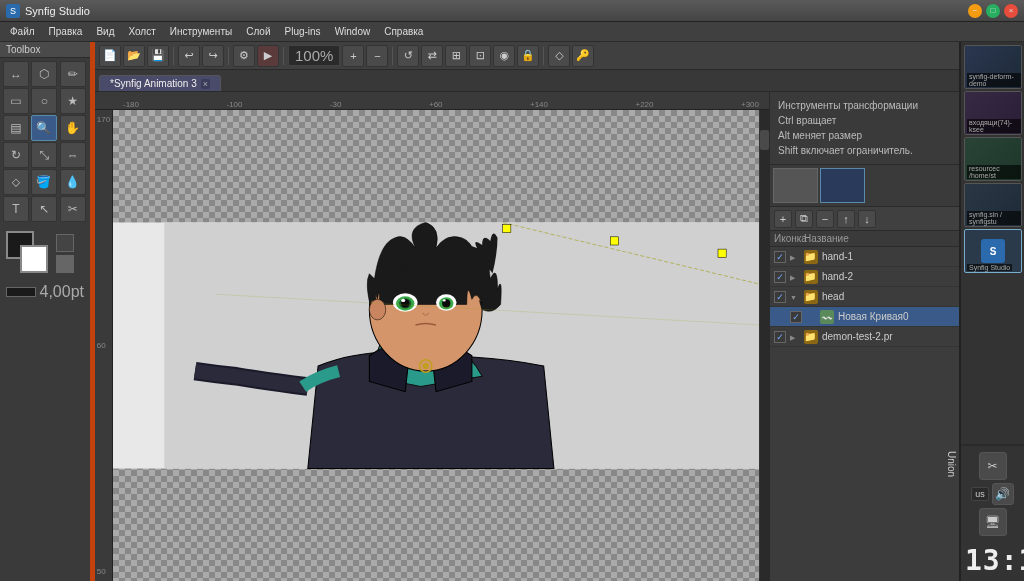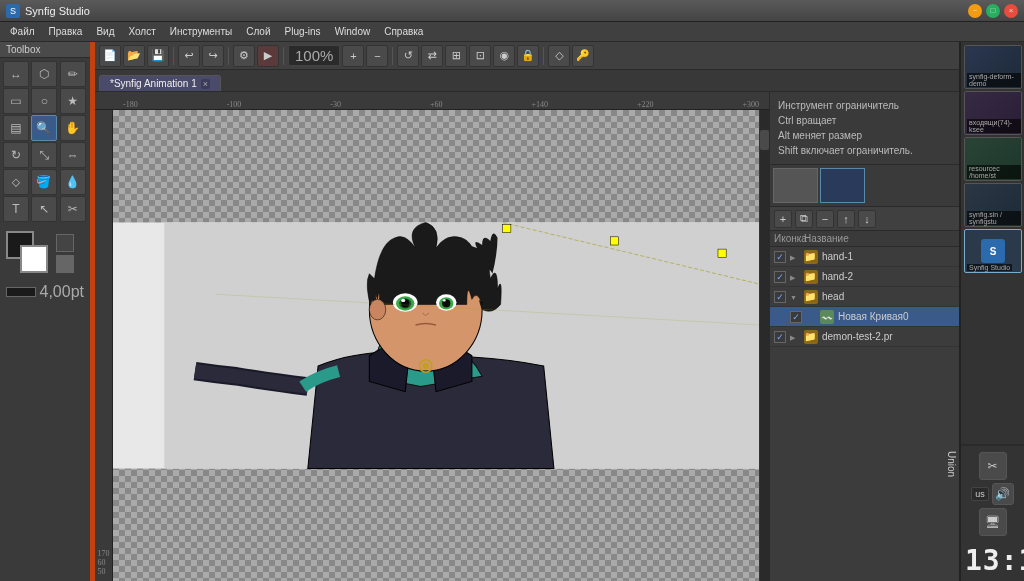--- a/index.html
+++ b/index.html
@@ -224,21 +224,20 @@
       flex: 1;
       min-height: 0;
     }
 
     
     #canvas-area {
       flex: 1;
       position: relative;
       background: #737373;
       overflow: hidden;
-      font-family: Liberation Serif, serif;
     }
 
     #canvas-ruler-top {
       height: 18px;
       background: #3a3a3a;
       border-bottom: 1px solid #222;
       display: flex;
       align-items: flex-end;
       padding-left: 18px;
       position: relative;
@@ -264,21 +263,21 @@
       border-right: 1px solid #222;
       position: relative;
       display: flex;
       flex-direction: column;
       align-items: center;
     }
     .ruler-left-marks {
       display: flex;
       flex-direction: column;
       height: 100%;
-      justify-content: flex-end;
+      justify-content: space-between;
       font-size: 8px;
       color: #888;
       padding: 5px 0;
     }
 
     #canvas-viewport {
       flex: 1;
       position: relative;
       overflow: hidden;
       background: #555;
@@ -567,21 +566,21 @@
       <div class="tb-btn">⊡</div>
       <div class="tb-btn">◉</div>
       <div class="tb-btn">🔒</div>
       <div class="tb-sep"></div>
       <div class="tb-btn">◇</div>
       <div class="tb-btn">🔑</div>
     </div>
 
     <div id="tab-bar">
       <div class="canvas-tab">
-        <span>*Synfig Animation 1</span>
+        <span>*Synfig Animation 3</span>
         <span class="tab-close">×</span>
       </div>
     </div>
 
     <div id="canvas-and-right">
 
       <div id="canvas-area">
 
         <div id="canvas-ruler-top">
           <div class="ruler-marks">
@@ -674,21 +673,21 @@
           <div class="scrollbar-v" style="display:flex;flex-direction:column;">
             <div style="width:100%;height:20px;background:#4a4a4a;border-radius:2px;margin-top:20px;"></div>
           </div>
         </div>
 
       </div>
 
       <div id="right-panel">
 
         <div id="info-panel">
-          <div>Инструмент ограничитель</div>
+          <div>Инструменты трансформации</div>
           <div>Ctrl вращает</div>
           <div>Alt меняет размер</div>
           <div>Shift включает ограничитель.</div>
         </div>
 
         <div style="display:flex;gap:2px;padding:3px;background:#3a3a3a;border-bottom:1px solid #2a2a2a;">
           <div style="width:45px;height:35px;background:#555;border:1px solid #666;"></div>
           <div style="width:45px;height:35px;background:#2a3a5a;border:1px solid #5a8aaa;"></div>
         </div>
 

